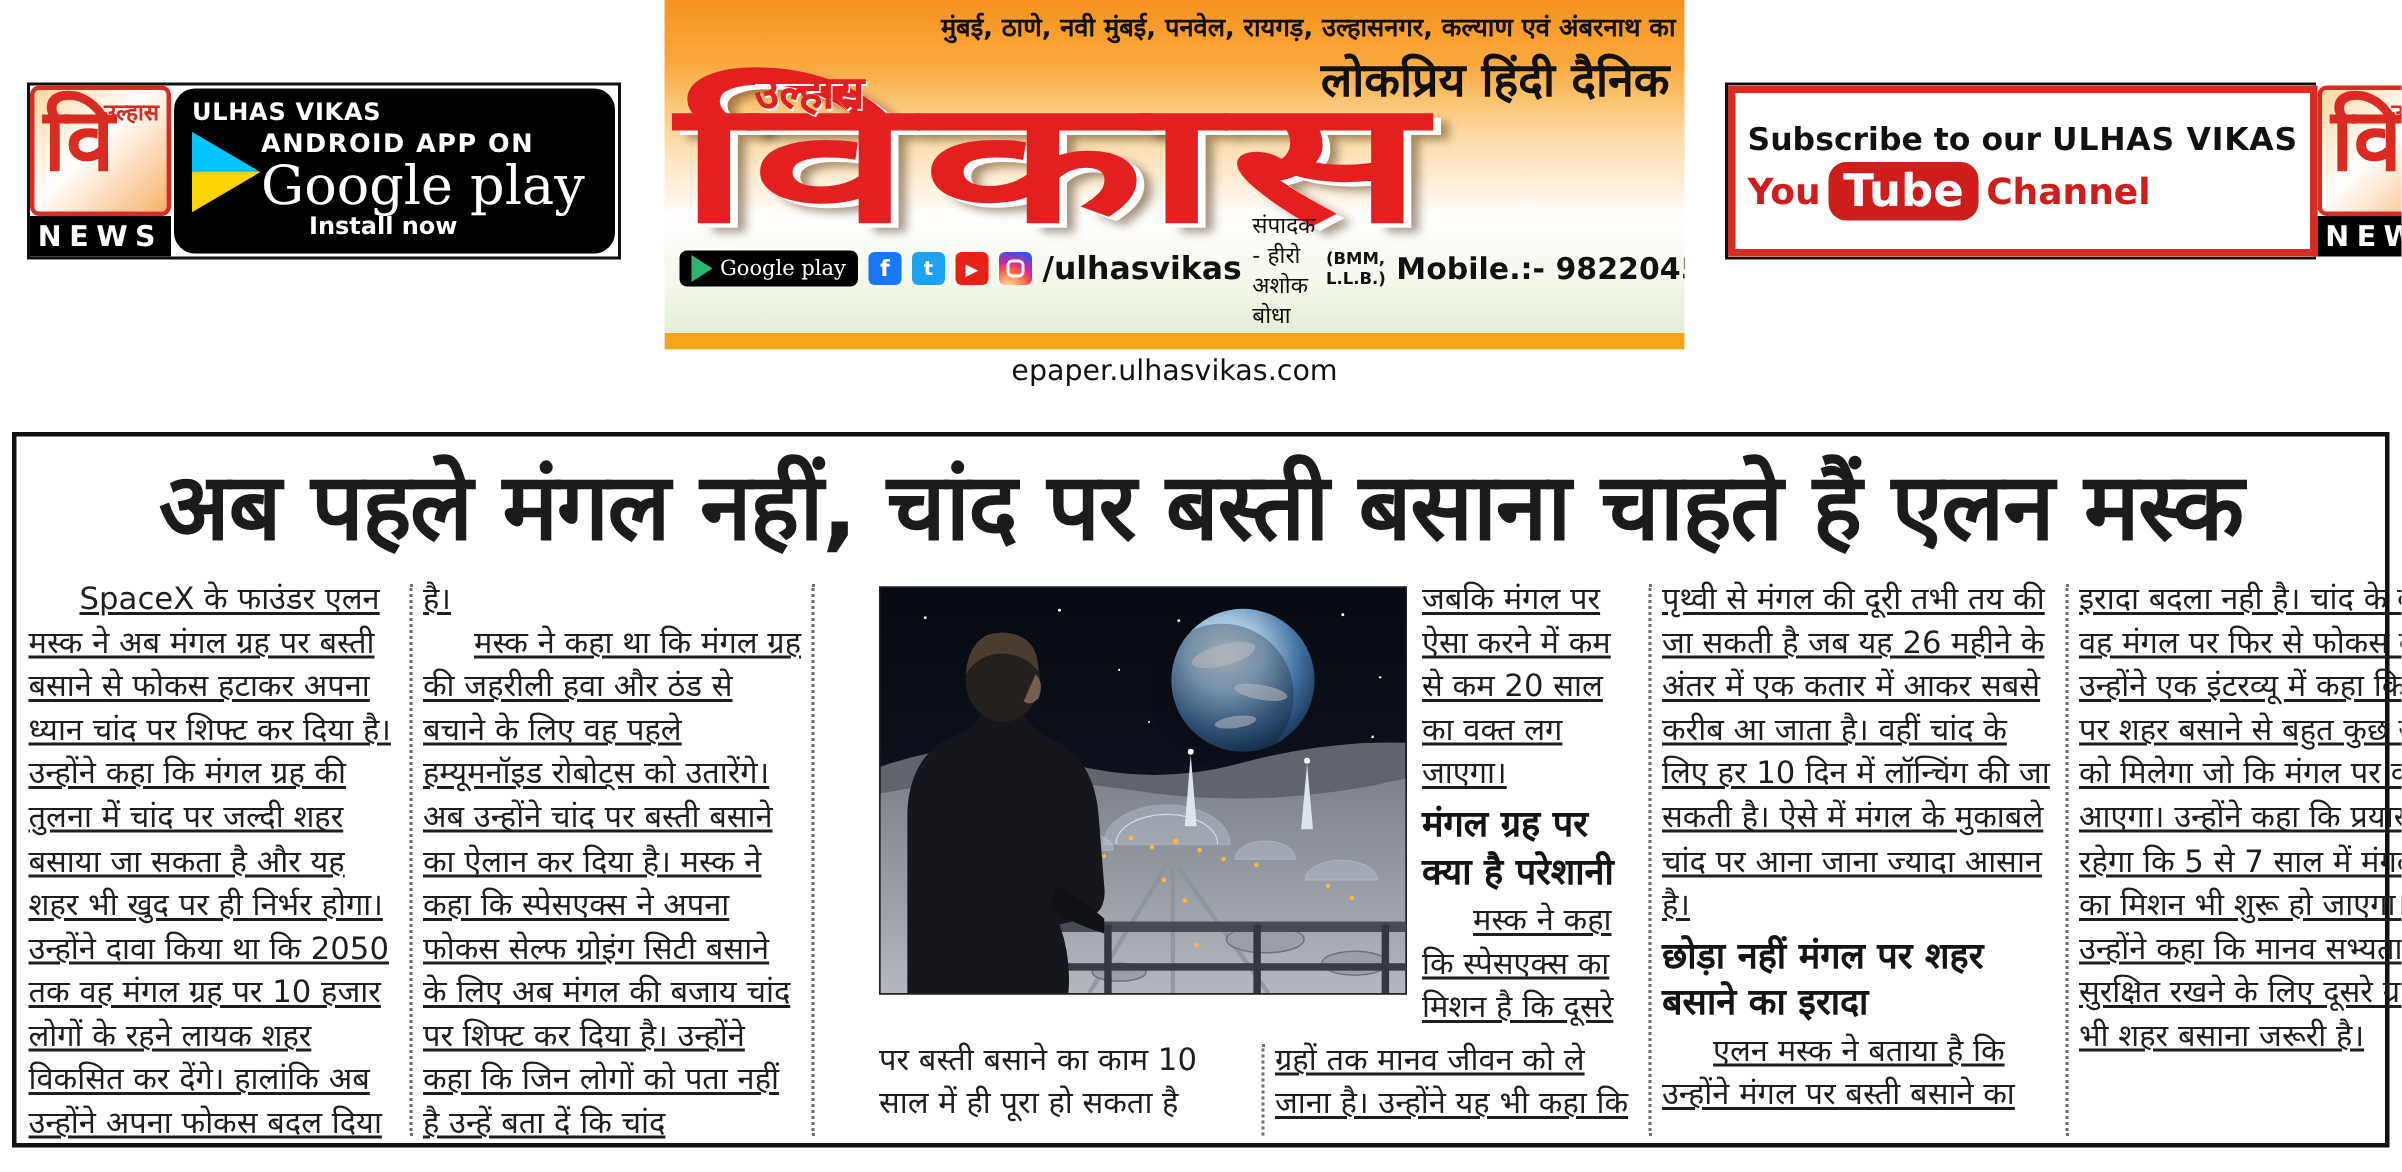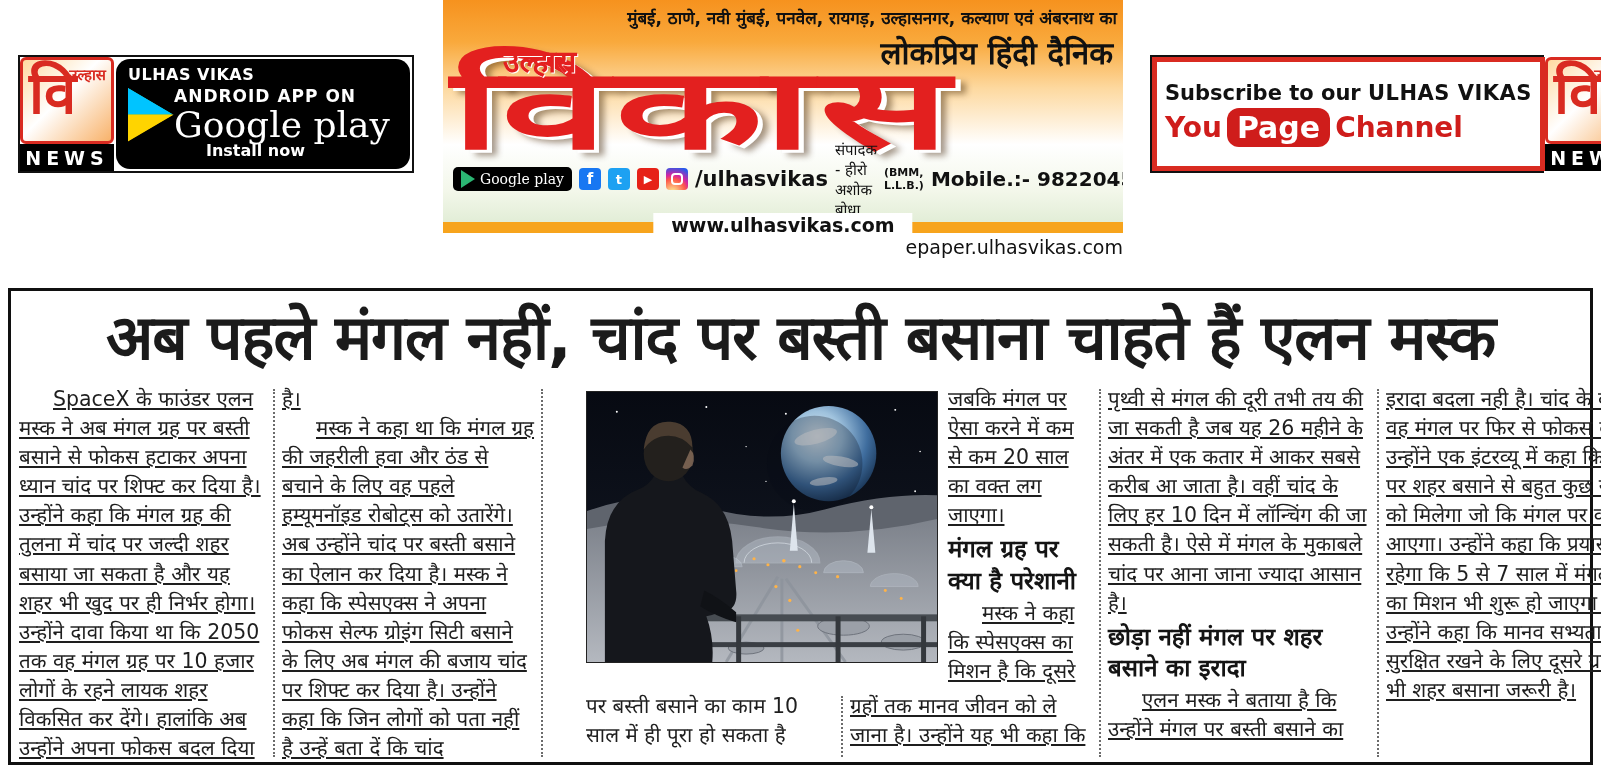--- a/index.html
+++ b/index.html
@@ -34,21 +34,21 @@
   .gp-tri-wrap .t2{ position:absolute; left:0; top:0; width:0;height:0; border-top:27px solid transparent; border-bottom:27px solid transparent; border-left:46px solid #ffd400; clip-path:polygon(0 50%,100% 50%,0 100%); }
   .gp-badge .appon { font-size:17px; font-weight:bold; letter-spacing:1px; }
   .gp-badge .store { font-family:"DejaVu Serif","Liberation Serif",serif; font-size:36px; line-height:1; margin-top:1px; }
   .gp-badge .cta { font-size:16px; font-weight:800; margin-left:78px; margin-top:-2px; }
 
   
   .yt-box { flex:1; border:5px solid #d92b21; background:#fff; padding:4px 8px; display:flex; flex-direction:column; justify-content:center; }
   .yt-line1 { font-size:21px; font-weight:700; color:#111; white-space:nowrap; }
   .yt-line1 .bold { font-weight:900; letter-spacing:.5px; }
   .yt-line2 { display:flex; align-items:center; gap:5px; margin-top:3px; }
-  .yt-word { color:#cf1d1b; font-weight:900; font-size:28px;text-align:right; }
+  .yt-word { color:#cf1d1b; font-weight:900; font-size:24px;text-align:right; }
   .yt-tube { background:#cf1d1b; color:#fff; font-weight:900; font-size:30px; padding:2px 10px; border-radius:12px; }
 
   
   .mast { position:absolute; left:443px; top:0; width:680px; height:233px; overflow:hidden;
           background:linear-gradient(180deg,#f6921e 0%,#f9a93c 18%,#fdd9a0 38%,#ffffff 62%,#f3f7ea 82%,#dcead0 100%); }
   .mast .tag1 { text-align:right; padding:6px 6px 0 0; font-size:17px; font-weight:700; color:#111; }
   .mast .tag2 { text-align:right; padding:2px 10px 0 0; font-size:31px; font-weight:800; color:#111; }
   .mast-logo { position:absolute; left:8px; top:34px; width:664px; height:150px; }
   .mast-logo .small { position:absolute; left:52px; top:6px; font-size:30px; font-weight:800; color:#e3201f;
                       text-shadow:1px 1px 0 #fff; z-index:2; }
@@ -68,21 +68,21 @@
   .soc.ig .ring { width:12px; height:12px; border:2px solid #fff; border-radius:4px; }
   .mast-foot .handle { font-size:21px; font-weight:800; color:#111; }
   .mast-foot .editor { font-size:15px; font-weight:400; color:#111; }
   .mast-foot .qual { font-size:11px; font-weight:700; color:#111; }
   .mast-foot .mobile { margin-left:auto; font-size:20px; font-weight:800; color:#111; white-space:nowrap; }
   .mast-bar { position:absolute; left:0; bottom:0; width:100%; height:11px; background:#f7a41d; }
   .mast-site { position:absolute; left:50%; bottom:-4px; transform:translateX(-50%); background:#fff;
                padding:1px 18px; font-size:19px; font-weight:800; color:#111; white-space:nowrap; }
 
   .epaper-block { position:absolute; left:443px; top:236px; width:680px; text-align:center; color:#111; }
-  .epaper-block .url { font-size:19px;text-align:right; }
+  .epaper-block .url { font-size:19px; }
   .epaper-block .dt { font-size:19px; font-weight:600; margin-top:2px; }
 
   
   .article { position:absolute; left:8px; top:288px; width:1585px; height:477px; border:3px solid #101010; background:#fff;
              padding:2px 8px 6px 8px; }
   .headline { text-align:center; font-size:62px; font-weight:800; color:#1b1b1b; line-height:1.45; letter-spacing:-1px;
               white-space:nowrap; }
   .cols { display:flex; height:372px; margin-top:2px; }
   .vsep { width:0; border-left:2px dotted #6b6b6b; margin:4px 7px 0 7px; flex:none; }
   .col { color:#1e1e1e; font-size:20.5px; line-height:1.42; text-align:left; }
@@ -151,33 +151,32 @@
         <div class="soc yt">▶</div>
         <div class="soc ig">
             <div class="ring"></div>
           </div>
         <span class="handle">/ulhasvikas</span>
         <span class="editor">संपादक - हीरो अशोक बोधा</span>
         <span class="qual">(BMM, L.L.B.)</span>
         <span class="mobile">Mobile.:- 9822045566</span>
       </div>
       <div class="mast-bar"></div>
-      <div class="mast-site">www.ulhasvikas.com</div>
     </div>
 
     <div class="epaper-block">
       <div class="url">epaper.ulhasvikas.com</div>
     </div>
 
     <div class="corner right">
       <div class="yt-box">
         <div class="yt-line1"><span>Subscribe to our </span><span class="bold">ULHAS VIKAS</span></div>
         <div class="yt-line2">
           <span class="yt-word">You</span>
-          <span class="yt-tube">Page</span>
+          <span class="yt-tube">Tube</span>
           <span class="yt-word">Channel</span>
         </div>
       </div>
       <div class="uv-logo">
         <div class="mark">
           <span class="small">उल्हास</span>
           <span class="big">वि</span>
         </div>
         <div class="news">NEWS</div>
       </div>

